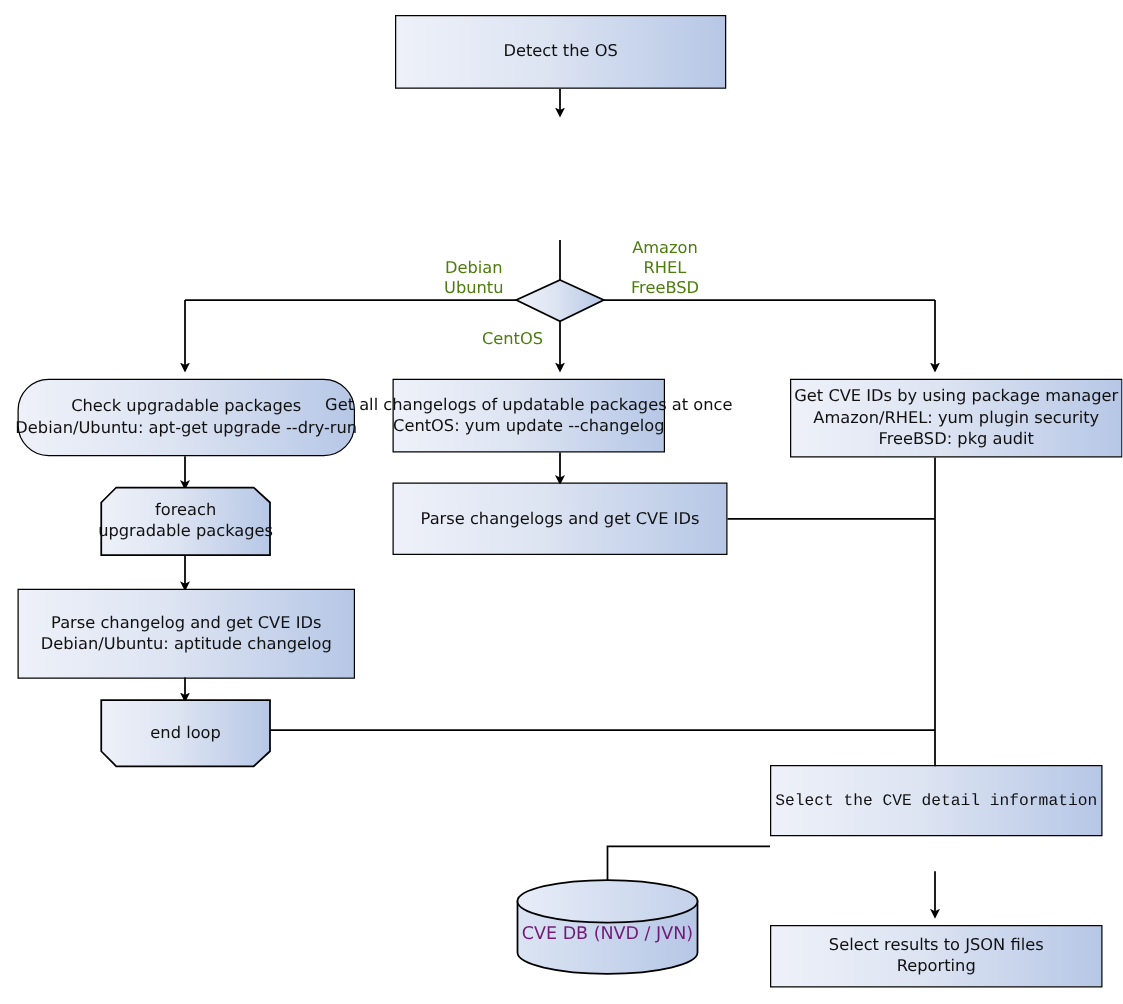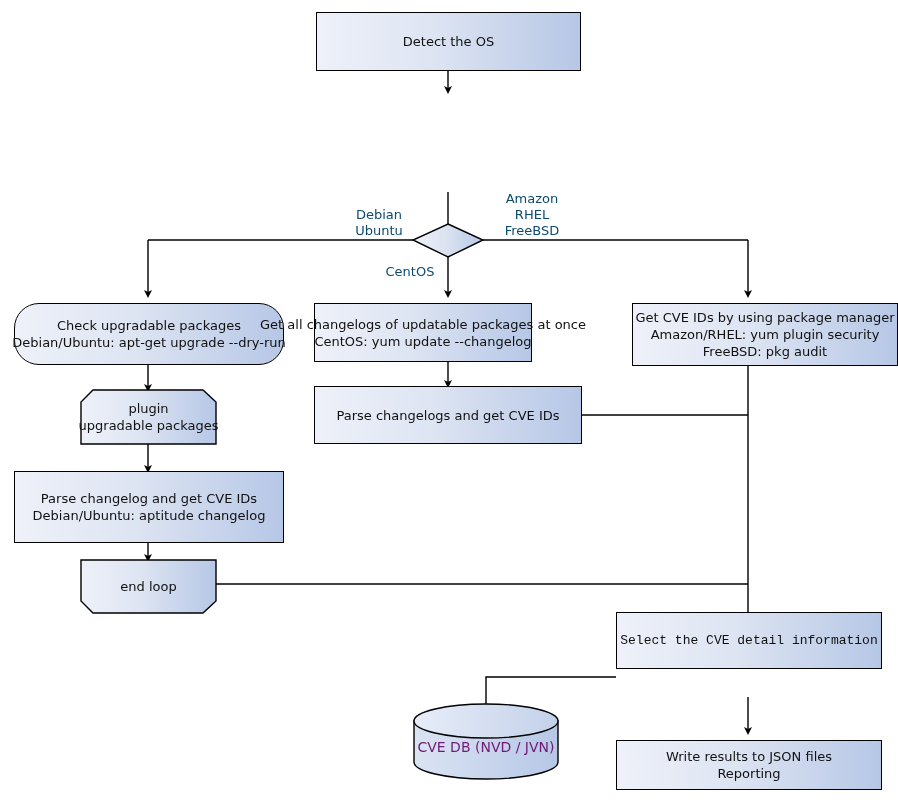--- a/index.html
+++ b/index.html
@@ -20,21 +20,21 @@
   .loopshape{position:absolute;}
   .loopshape .lbl{position:absolute;left:0;top:0;width:100%;height:100%;
        display:flex;align-items:center;justify-content:center;text-align:center;
        font-size:13px;line-height:17px;color:#111;white-space:nowrap;}
 
   .db{position:absolute;}
   .db .dblbl{position:absolute;left:0;top:14px;width:100%;height:100%;
        display:flex;align-items:center;justify-content:center;
        font-family:"DejaVu Sans",sans-serif;font-size:14px;color:#701a75;}
 
-  .edge-label{position:absolute;font-size:13px;line-height:16px;color:#0c4a6e;
+  .edge-label{position:absolute;font-size:13px;line-height:16px;color:#4d7c0f;
               text-align:center;white-space:nowrap;}
 </style>
 </head>
 <body>
 
 <div id="canvas">
 
   <svg id="edges" viewBox="0 0 898 803">
     <defs>
       <marker id="arrow" markerWidth="10" markerHeight="10" refX="6" refY="4" orient="auto" markerUnits="userSpaceOnUse">
@@ -134,21 +134,21 @@
   </div>
 
   <div class="node proc" style="left:632px;top:303px;width:266px;height:63px;flex-direction:column;">
     <span>Get CVE IDs by using package manager</span>
     <span>Amazon/RHEL: yum plugin security</span>
     <span>FreeBSD: pkg audit</span>
   </div>
 
   <div class="loopshape" style="left:81px;top:390px;width:135px;height:54px;">
     <div class="lbl" style="flex-direction:column;">
-      <span>plugin</span>
+      <span>foreach</span>
       <span>upgradable  packages</span>
     </div>
   </div>
 
   <div class="node proc" style="left:314px;top:386px;width:268px;height:58px;">
     <span>Parse changelogs and get CVE IDs</span>
   </div>
 
   <div class="node proc" style="left:14px;top:471px;width:270px;height:72px;flex-direction:column;">
     <span>Parse changelog and get  CVE IDs</span>
@@ -165,17 +165,17 @@
     <span>Select the CVE detail information</span>
   </div>
 
   <div class="db" style="left:414px;top:704px;width:144px;height:75px;">
     <div class="dblbl" style="height:58px;">
       <span>CVE DB (NVD / JVN)</span>
     </div>
   </div>
 
   <div class="node proc" style="left:616px;top:740px;width:266px;height:50px;flex-direction:column;">
-    <span>Write results to JSON files</span>
+    <span>Select results to JSON files</span>
     <span>Reporting</span>
   </div>
 
 </div>
 
 </body></html>

